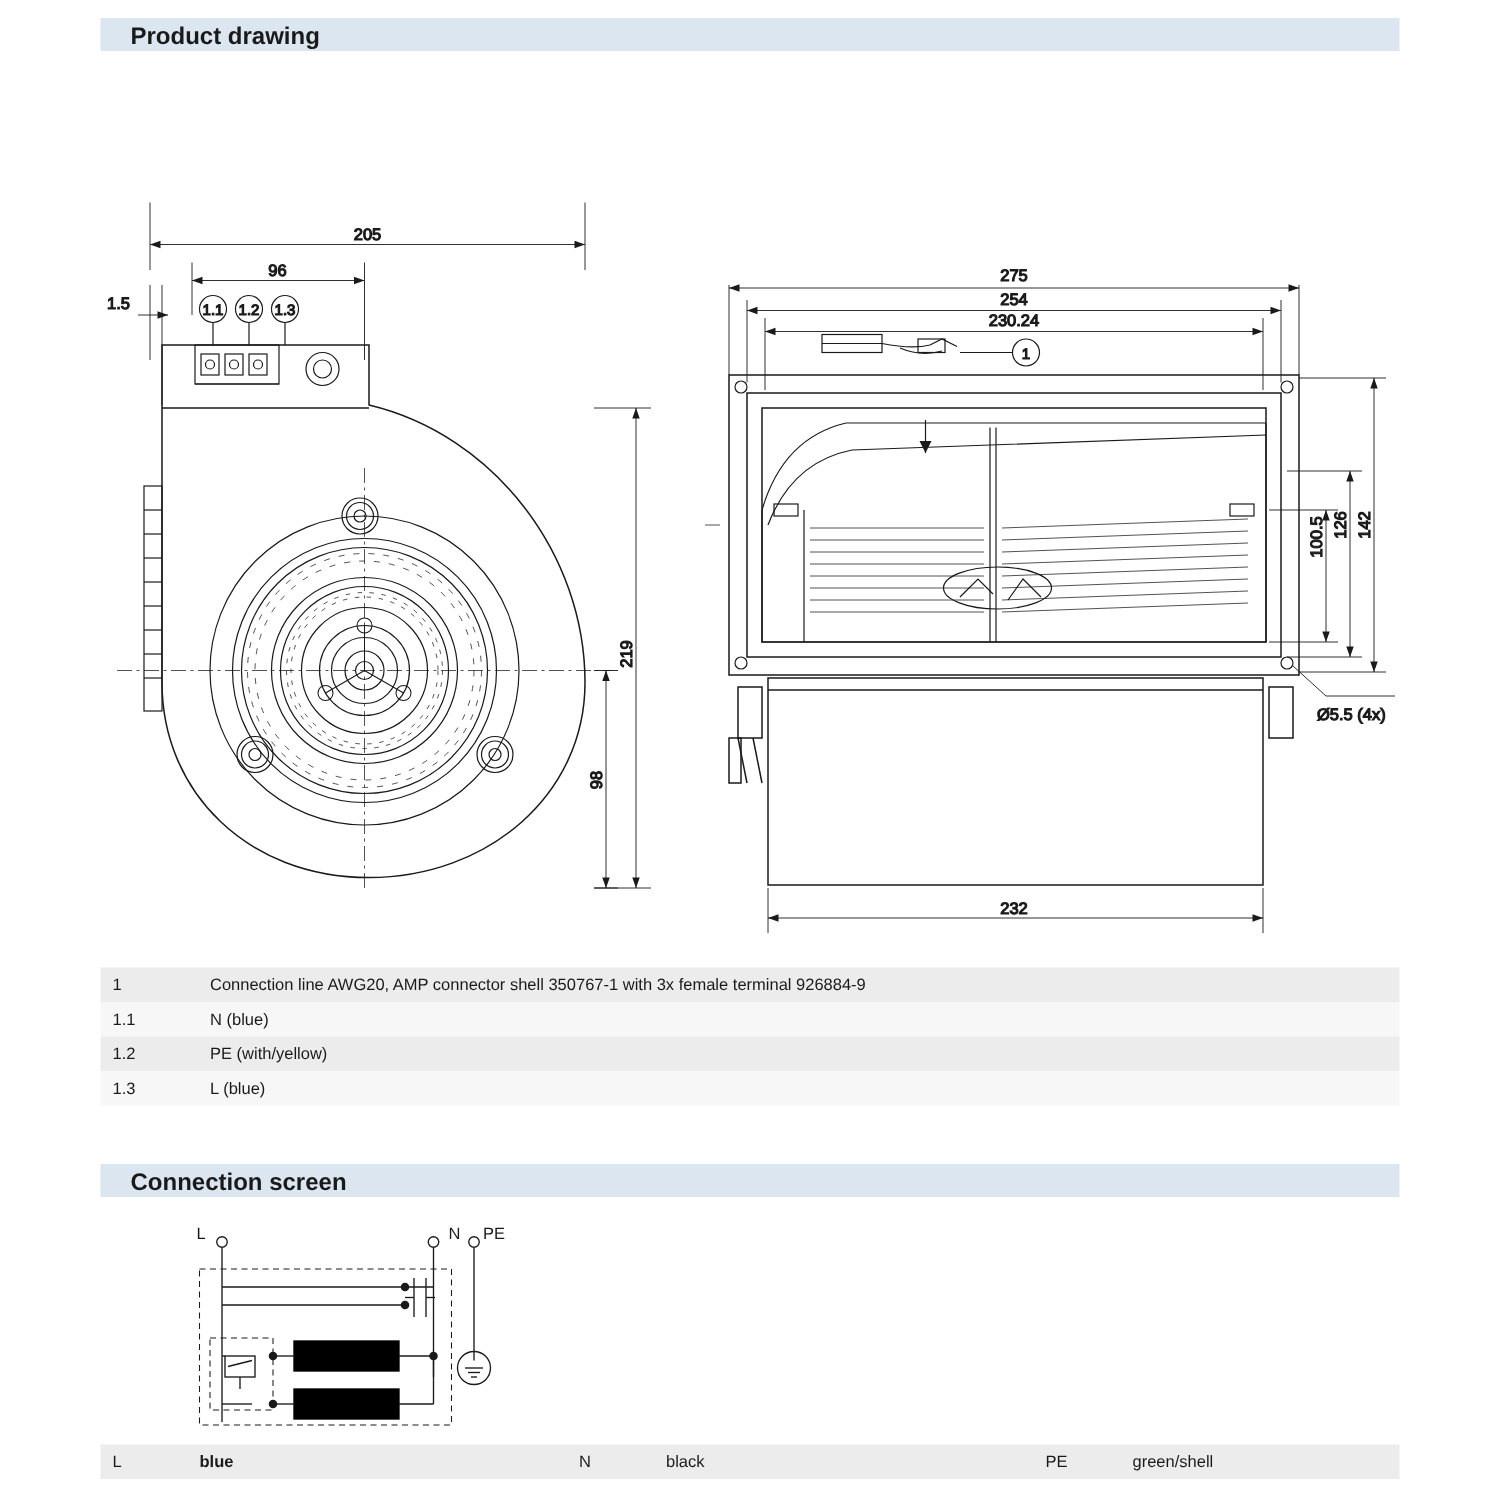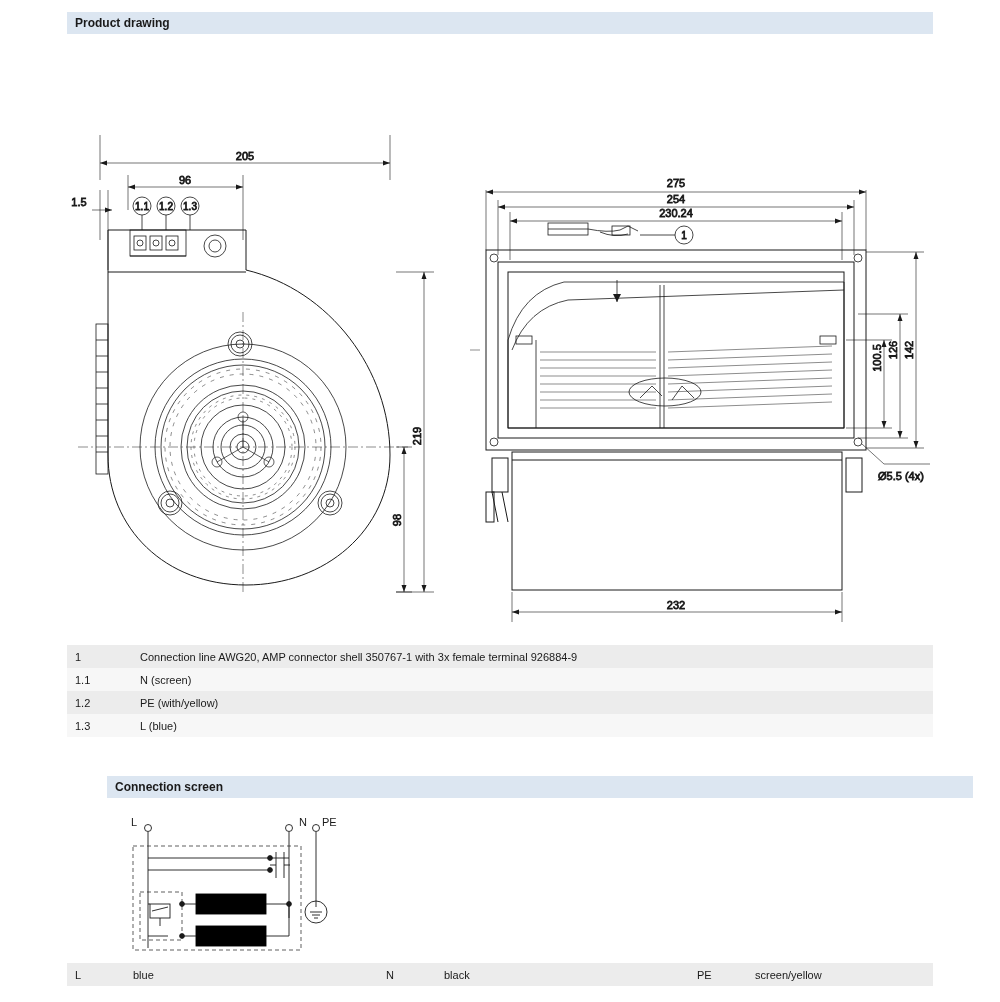--- a/index.html
+++ b/index.html
@@ -13,28 +13,28 @@
     font-family: "Liberation Sans", sans-serif;
     font-size: 11px;
     color: #1a1a1a;
     position: relative;
     overflow: hidden;
   }
   .section-header {
     background: #dce6f1;
     height: 22px;
     display: flex;
-    align-items: center;
+    align-items: flex-end;
     font-weight: bold;
-    font-size: 12px;
-    padding-left: 8px;
+    font-size: 16px;
+    padding-left: 20px;
     box-sizing: border-box;
   }
   #product-drawing-header { position: absolute; left: 67px; top: 12px; width: 866px; }
-  #connection-screen-header { position: absolute; left: 67px; top: 776px; width: 866px; margin-left: 40px; }
+  #connection-screen-header { position: absolute; left: 67px; top: 776px; width: 866px; }
 
   .drawing-area {
     position: absolute;
     left: 0; top: 40px;
     width: 809px; height: 600px;
   }
   svg { display: block; }
   .dimtxt { font-family: "Liberation Sans", sans-serif; font-size: 11px; fill: #1a1a1a; }
   .dimtxt-sm { font-family: "Liberation Sans", sans-serif; font-size: 10px; fill: #1a1a1a; }
 
@@ -64,21 +64,21 @@
     border-collapse: collapse;
     font-size: 11px;
     background: #ececec;
   }
   .conn-table td {
     height: 23px;
     padding: 0 0 0 8px;
     vertical-align: middle;
   }
   .conn-table td.k { width: 50px; }
-  .conn-table td.v1 { width: 245px; }
+  .conn-table td.v1 { width: 245px; font-weight: bold; }
   .conn-table td.v2 { width: 245px; }
 
   .schematic {
     position: absolute;
     left: 0; top: 808px;
     width: 1000px; height: 150px;
   }
 </style>
 </head>
 <body>
@@ -387,21 +387,21 @@
 </div>
 
 <table class="legend-table">
   <tbody>
     <tr class="odd">
       <td class="key">1</td>
       <td>Connection line AWG20, AMP connector shell 350767-1 with 3x female terminal 926884-9</td>
     </tr>
     <tr class="even">
       <td class="key">1.1</td>
-      <td>N (screen)</td>
+      <td>N (blue)</td>
     </tr>
     <tr class="odd">
       <td class="key">1.2</td>
       <td>PE (with/yellow)</td>
     </tr>
     <tr class="even">
       <td class="key">1.3</td>
       <td>L (blue)</td>
     </tr>
   </tbody>
@@ -475,16 +475,16 @@
 </div>
 
 <table class="conn-table">
   <tbody>
     <tr>
       <td class="k">L</td>
       <td class="v1">blue</td>
       <td class="k">N</td>
       <td class="v2">black</td>
       <td class="k">PE</td>
-      <td>screen/yellow</td>
+      <td>green/shell</td>
     </tr>
   </tbody>
 </table>
 
 </body></html>

